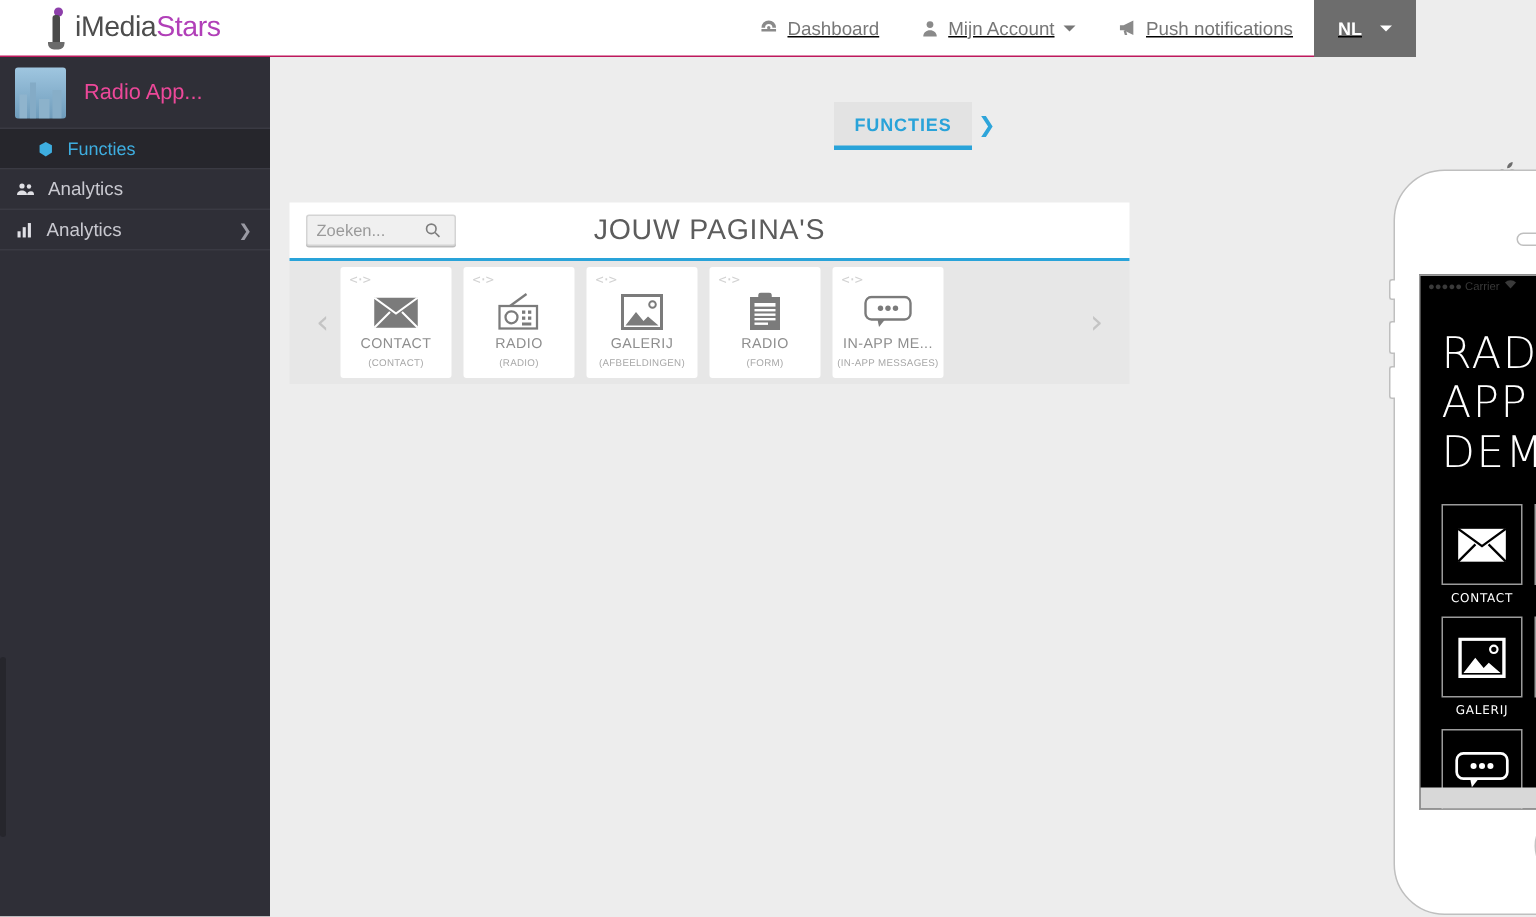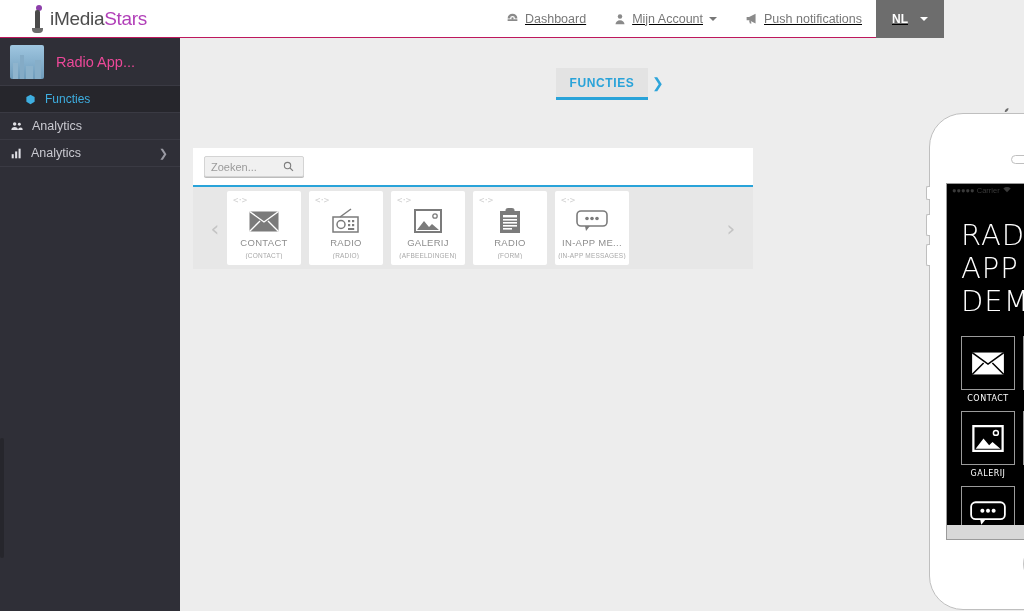--- a/index.html
+++ b/index.html
@@ -108,21 +108,21 @@
     letter-spacing: 0.6px; padding: 8px 14px 7px 14px;
     border-bottom: 3px solid #29a3d9; cursor: pointer; position: relative;
   }
   .tab .tab-chev {
     position: absolute; right: -16px; top: 7px; color: #2ea5da;
     font-size: 14px; font-weight: normal;
   }
 
   
   .panel {
-    position: absolute; top: 110px; left: 13px; width: 560px;
+    position: absolute; top: 97px; left: 13px; width: 560px;
   }
   .panel-head {
     background: #fff; height: 39px; display: flex; align-items: center;
     border-bottom: 2px solid #29a3d9; position: relative;
   }
   .search-wrap {
     margin-left: 11px; width: 100px; height: 21px;
     background: #f0f0f0; border: 1px solid #d4d4d4; border-radius: 2px;
     display: flex; align-items: center; padding: 0 6px;
     box-shadow: 0 1px 0 #bcbcbc;
@@ -338,20 +338,21 @@
       <div class="panel-head">
         <div class="search-wrap">
           <input class="search-input" type="text" placeholder="Zoeken..." style="">
           <span class="ico">
             <svg width="11" height="11" viewBox="0 0 16 16" fill="none" stroke="#7e7e7e" stroke-width="1.6">
               <circle cx="6.6" cy="6.6" r="4.6"></circle>
                 <line x1="10.2" y1="10.2" x2="14.5" y2="14.5"></line>
             </svg>
           </span>
         </div>
+        <div class="panel-title">JOUW PAGINA'S</div>
       </div>
 
       <div class="carousel">
         <div class="car-arrow">‹</div>
 
         <div class="cards">
 
           <div class="card">
             <div class="code-ico">&lt;·&gt;</div>
             <div class="c-icon">

